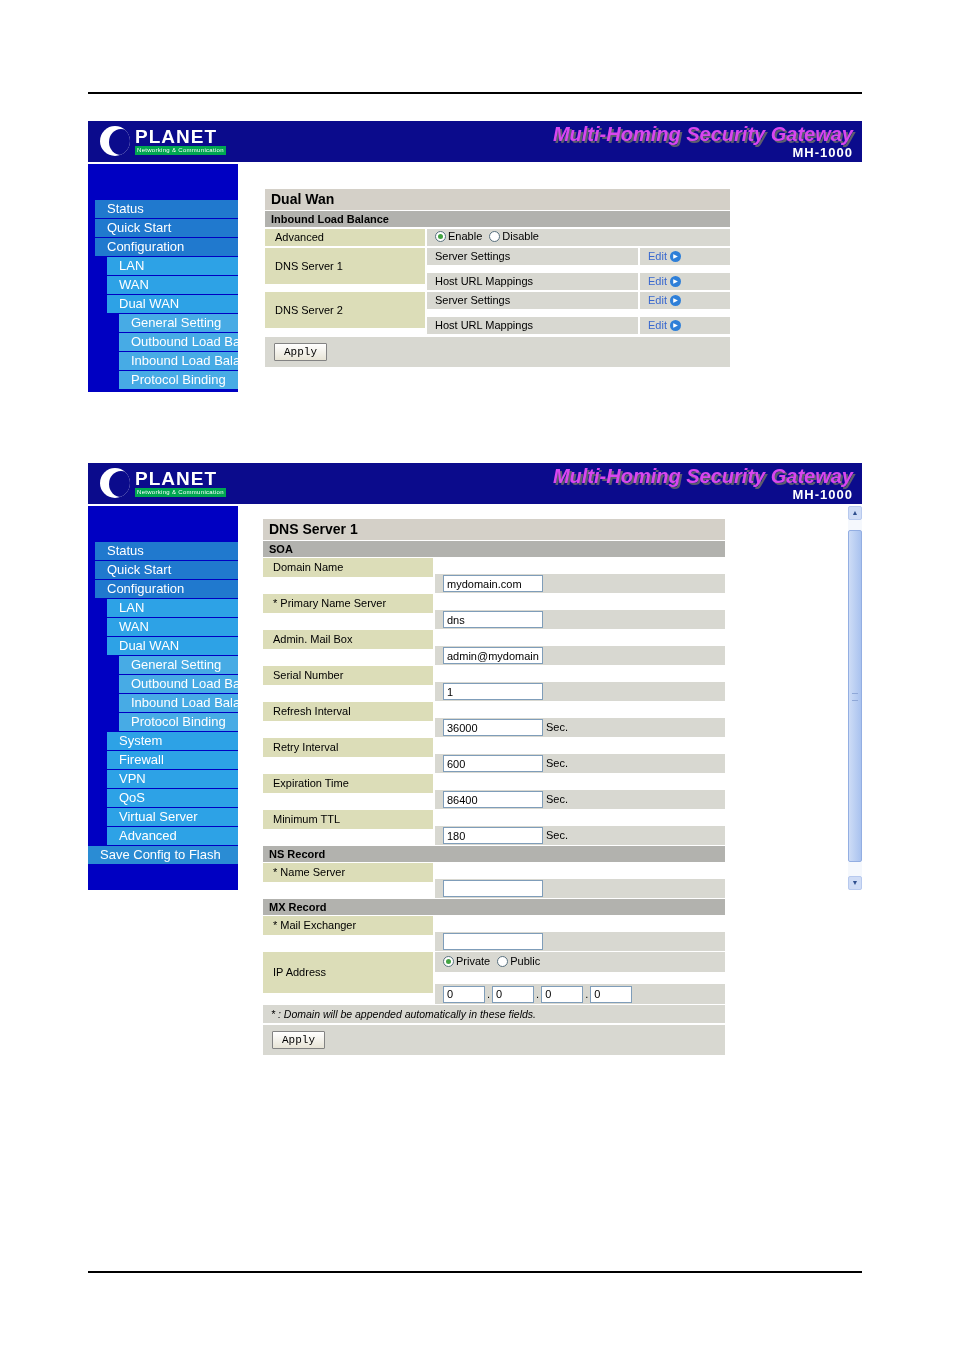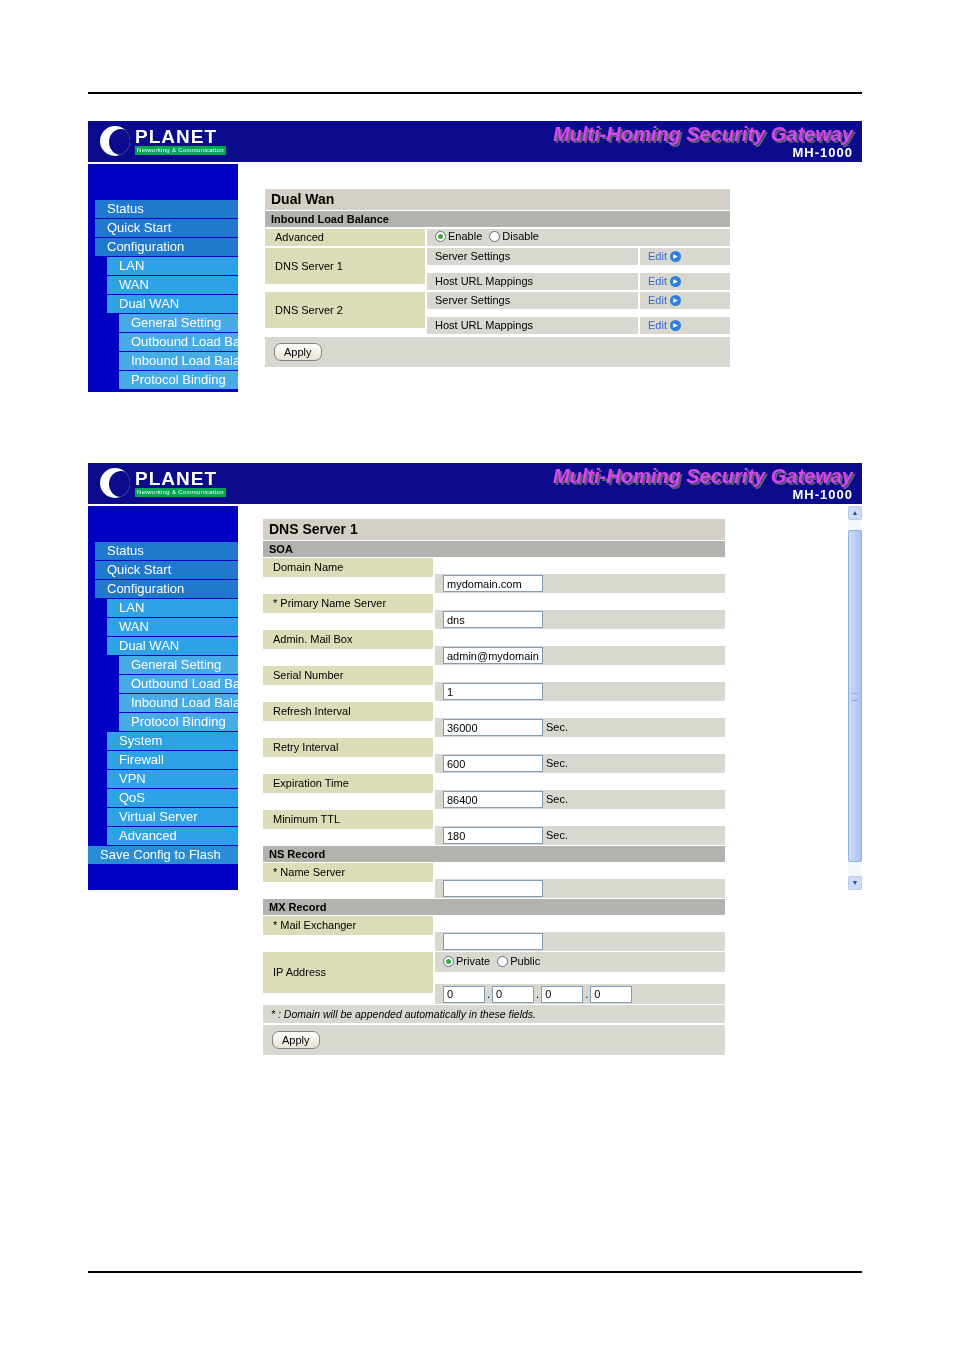--- a/index.html
+++ b/index.html
@@ -61,21 +61,21 @@
   .t-value.radiorow{display:flex;align-items:center;}
   .t-value.octrow{height:21px;display:flex;align-items:center;}
   .t-input{height:17px;box-sizing:border-box;border:1px solid #7f9db9;font-size:11px;font-family:inherit;padding:0 3px;width:100px;background:#fff;}
   .t-input.oct{width:42px;}
   .dot{margin:0 2px;font-size:11px;}
   .suffix{font-size:11px;margin-left:3px;}
   .t-note{background:#d8d8d1;margin-top:1px;height:18px;line-height:18px;font-size:10.5px;font-style:italic;padding-left:8px;color:#000;}
   .t-apply{background:#d8d8d1;display:flex;align-items:center;padding-left:9px;height:30px;}
   .tbl1 .t-apply{margin-top:3px;}
   .tbl2 .t-apply{margin-top:2px;}
-  .btn{font-size:11px;font-family:Liberation Sans, sans-serif;padding:2px 9px;border:1px solid #838383;border-radius:7px;background:linear-gradient(#ffffff,#e7e4d6);cursor:pointer;color:#000;}
+  .btn{font-size:11px;font-family:Liberation Mono, monospace;padding:2px 9px;border:1px solid #838383;border-radius:1px;background:linear-gradient(#ffffff,#e7e4d6);cursor:pointer;color:#000;}
 
   
   .radio-opt{display:inline-flex;align-items:center;margin-right:7px;cursor:pointer;}
   .radio{width:11px;height:11px;border-radius:50%;border:1px solid #58707e;background:#fff;position:relative;display:inline-block;margin-right:2px;box-sizing:border-box;flex:none;}
   .radio.sel::after{content:'';position:absolute;left:2px;top:2px;width:5px;height:5px;border-radius:50%;background:#43a343;}
   .radio-lbl{font-size:11px;color:#000;}
 
   
   .edit-link{color:#3968cf;font-size:11px;text-decoration:none;cursor:pointer;display:inline-flex;align-items:center;gap:3px;}
   .edit-icon{width:11px;height:11px;border-radius:50%;background:#2e7fd8;color:#fff;font-size:6px;line-height:11px;text-align:center;display:inline-block;flex:none;}

